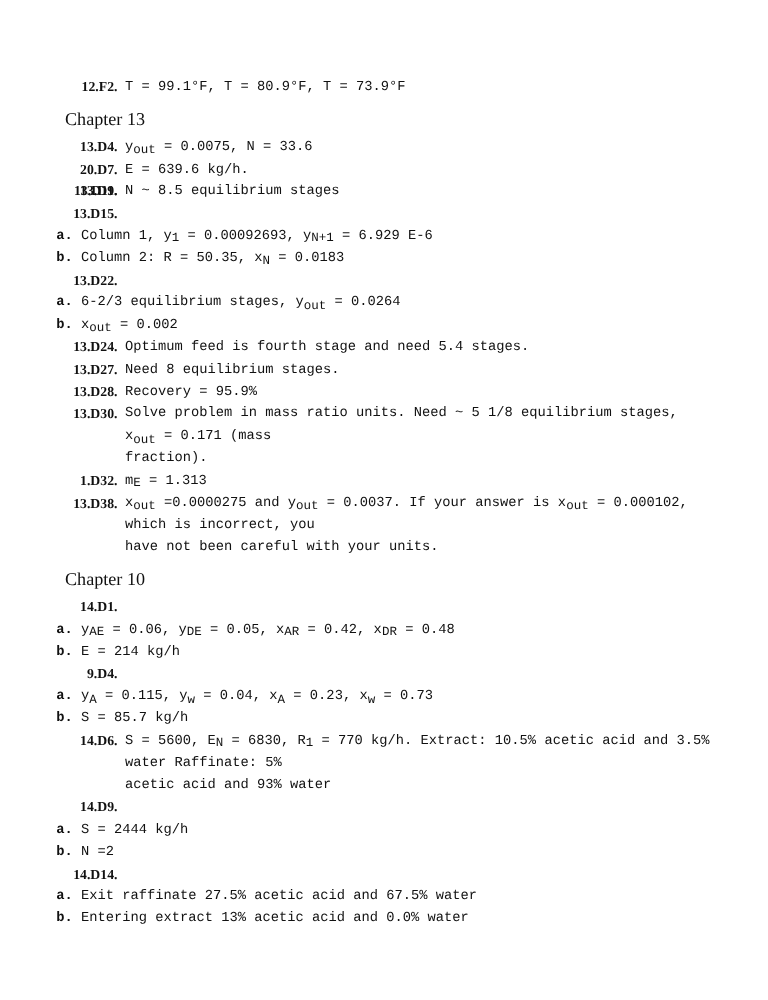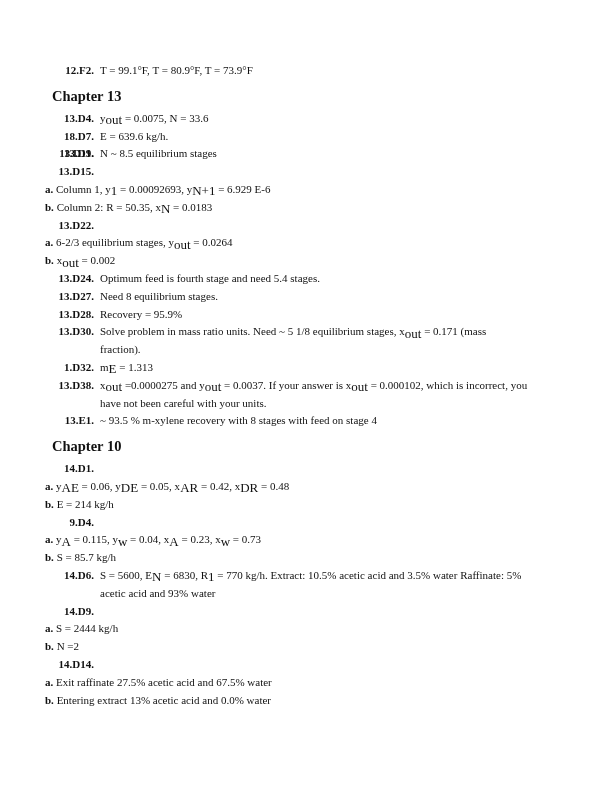--- a/index.html
+++ b/index.html
@@ -20,21 +20,21 @@
     height: 800px;
     padding: 62px 40px 20px 0;
   }
   .doc {
     font-size: 11px;
     line-height: 17.8px;
   }
   .heading {
     font-size: 14.5px;
     line-height: 20px;
-    font-weight: bold;
+    font-weight: normal;
     margin: 6px 0 4px 52px;
     font-family: "Liberation Serif", "DejaVu Serif", serif;
   }
   .item {
     position: relative;
     padding-left: 100px;
     margin: 0;
   }
   .item > .label {
     position: absolute;
@@ -47,23 +47,24 @@
   }
   .sub {
     padding-left: 45px;
     margin: 0;
   }
   .sub .slabel {
     font-weight: bold;
   }
   .line {
     min-height: 17.8px;
+    font-family: Liberation Mono, monospace;
   }
   sub {
-    font-size: 13px;
+    font-size: 10px;
     line-height: 0;
     vertical-align: baseline;
     position: relative;
     top: 2.5px;
   }
 </style>
 </head>
 <body>
 
 <div class="page">
@@ -71,21 +72,21 @@
       <div class="item">
         <span class="label">12.F2.</span>
         <div class="line">T = 99.1°F, T = 80.9°F, T = 73.9°F</div>
       </div>
       <h2 class="heading">Chapter 13</h2>
       <div class="item">
         <span class="label">13.D4.</span>
         <div class="line">y<sub>out</sub> = 0.0075, N = 33.6</div>
       </div>
       <div class="item">
-        <span class="label">18.D7.</span>
+        <span class="label">20.D7.</span>
         <div class="line">E = 639.6 kg/h.</div>
       </div>
       <div class="item">
         <span class="label">13.D9.</span>
       </div>
       <div class="item">
         <span class="label">13.D11.</span>
         <div class="line">N ~ 8.5 equilibrium stages</div>
       </div>
       <div class="item">
@@ -127,24 +128,20 @@
       </div>
       <div class="item">
         <span class="label">1.D32.</span>
         <div class="line">m<sub>E</sub> = 1.313</div>
       </div>
       <div class="item">
         <span class="label">13.D38.</span>
         <div class="line">x<sub>out</sub> =0.0000275 and y<sub>out</sub> = 0.0037. If your answer is x<sub>out</sub> = 0.000102, which is incorrect, you</div>
         <div class="line">have not been careful with your units.</div>
       </div>
-      <div class="item">
-        <span class="label">13.E1.</span>
-        <div class="line">~ 93.5 % m-xylene recovery with 8 stages with feed on stage 4</div>
-      </div>
       <h2 class="heading">Chapter 10</h2>
       <div class="item">
         <span class="label">14.D1.</span>
         <div class="line">&nbsp;</div>
       </div>
       <div class="sub">
         <div class="line"><span class="slabel">a.</span> y<sub>AE</sub> = 0.06, y<sub>DE</sub> = 0.05, x<sub>AR</sub> = 0.42, x<sub>DR</sub> = 0.48</div>
       </div>
       <div class="sub">
         <div class="line"><span class="slabel">b.</span> E = 214 kg/h</div>

